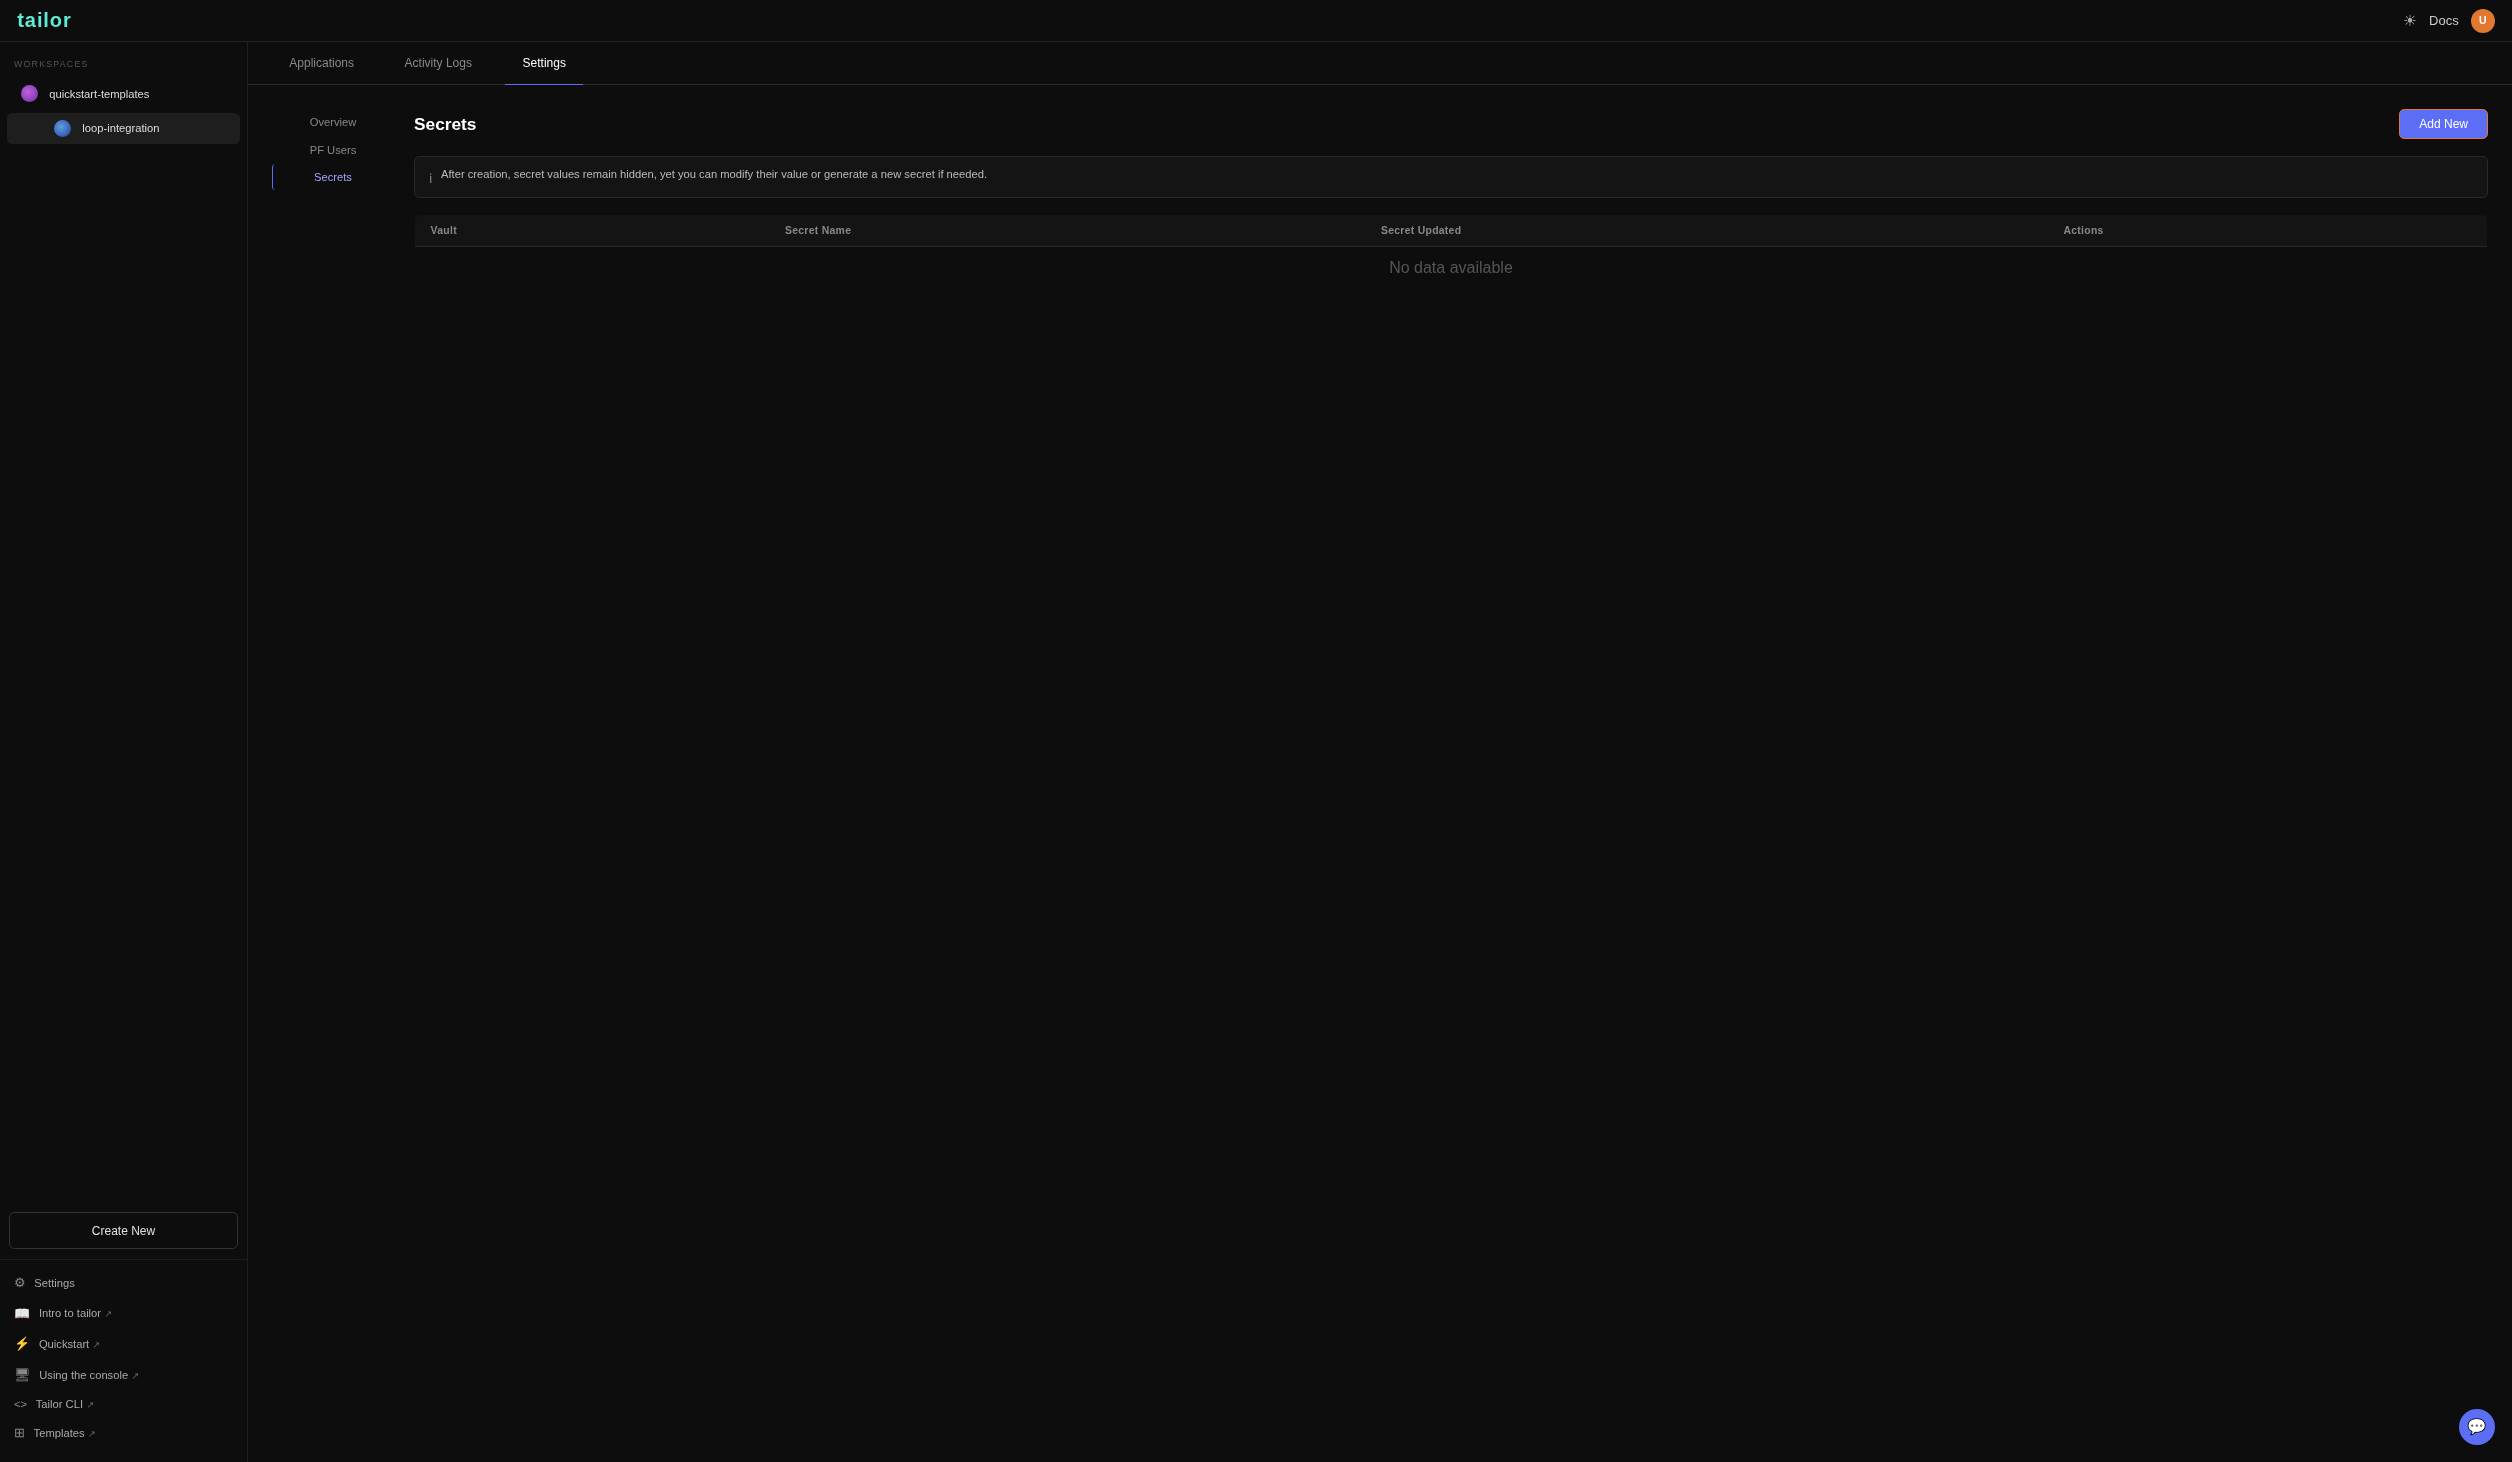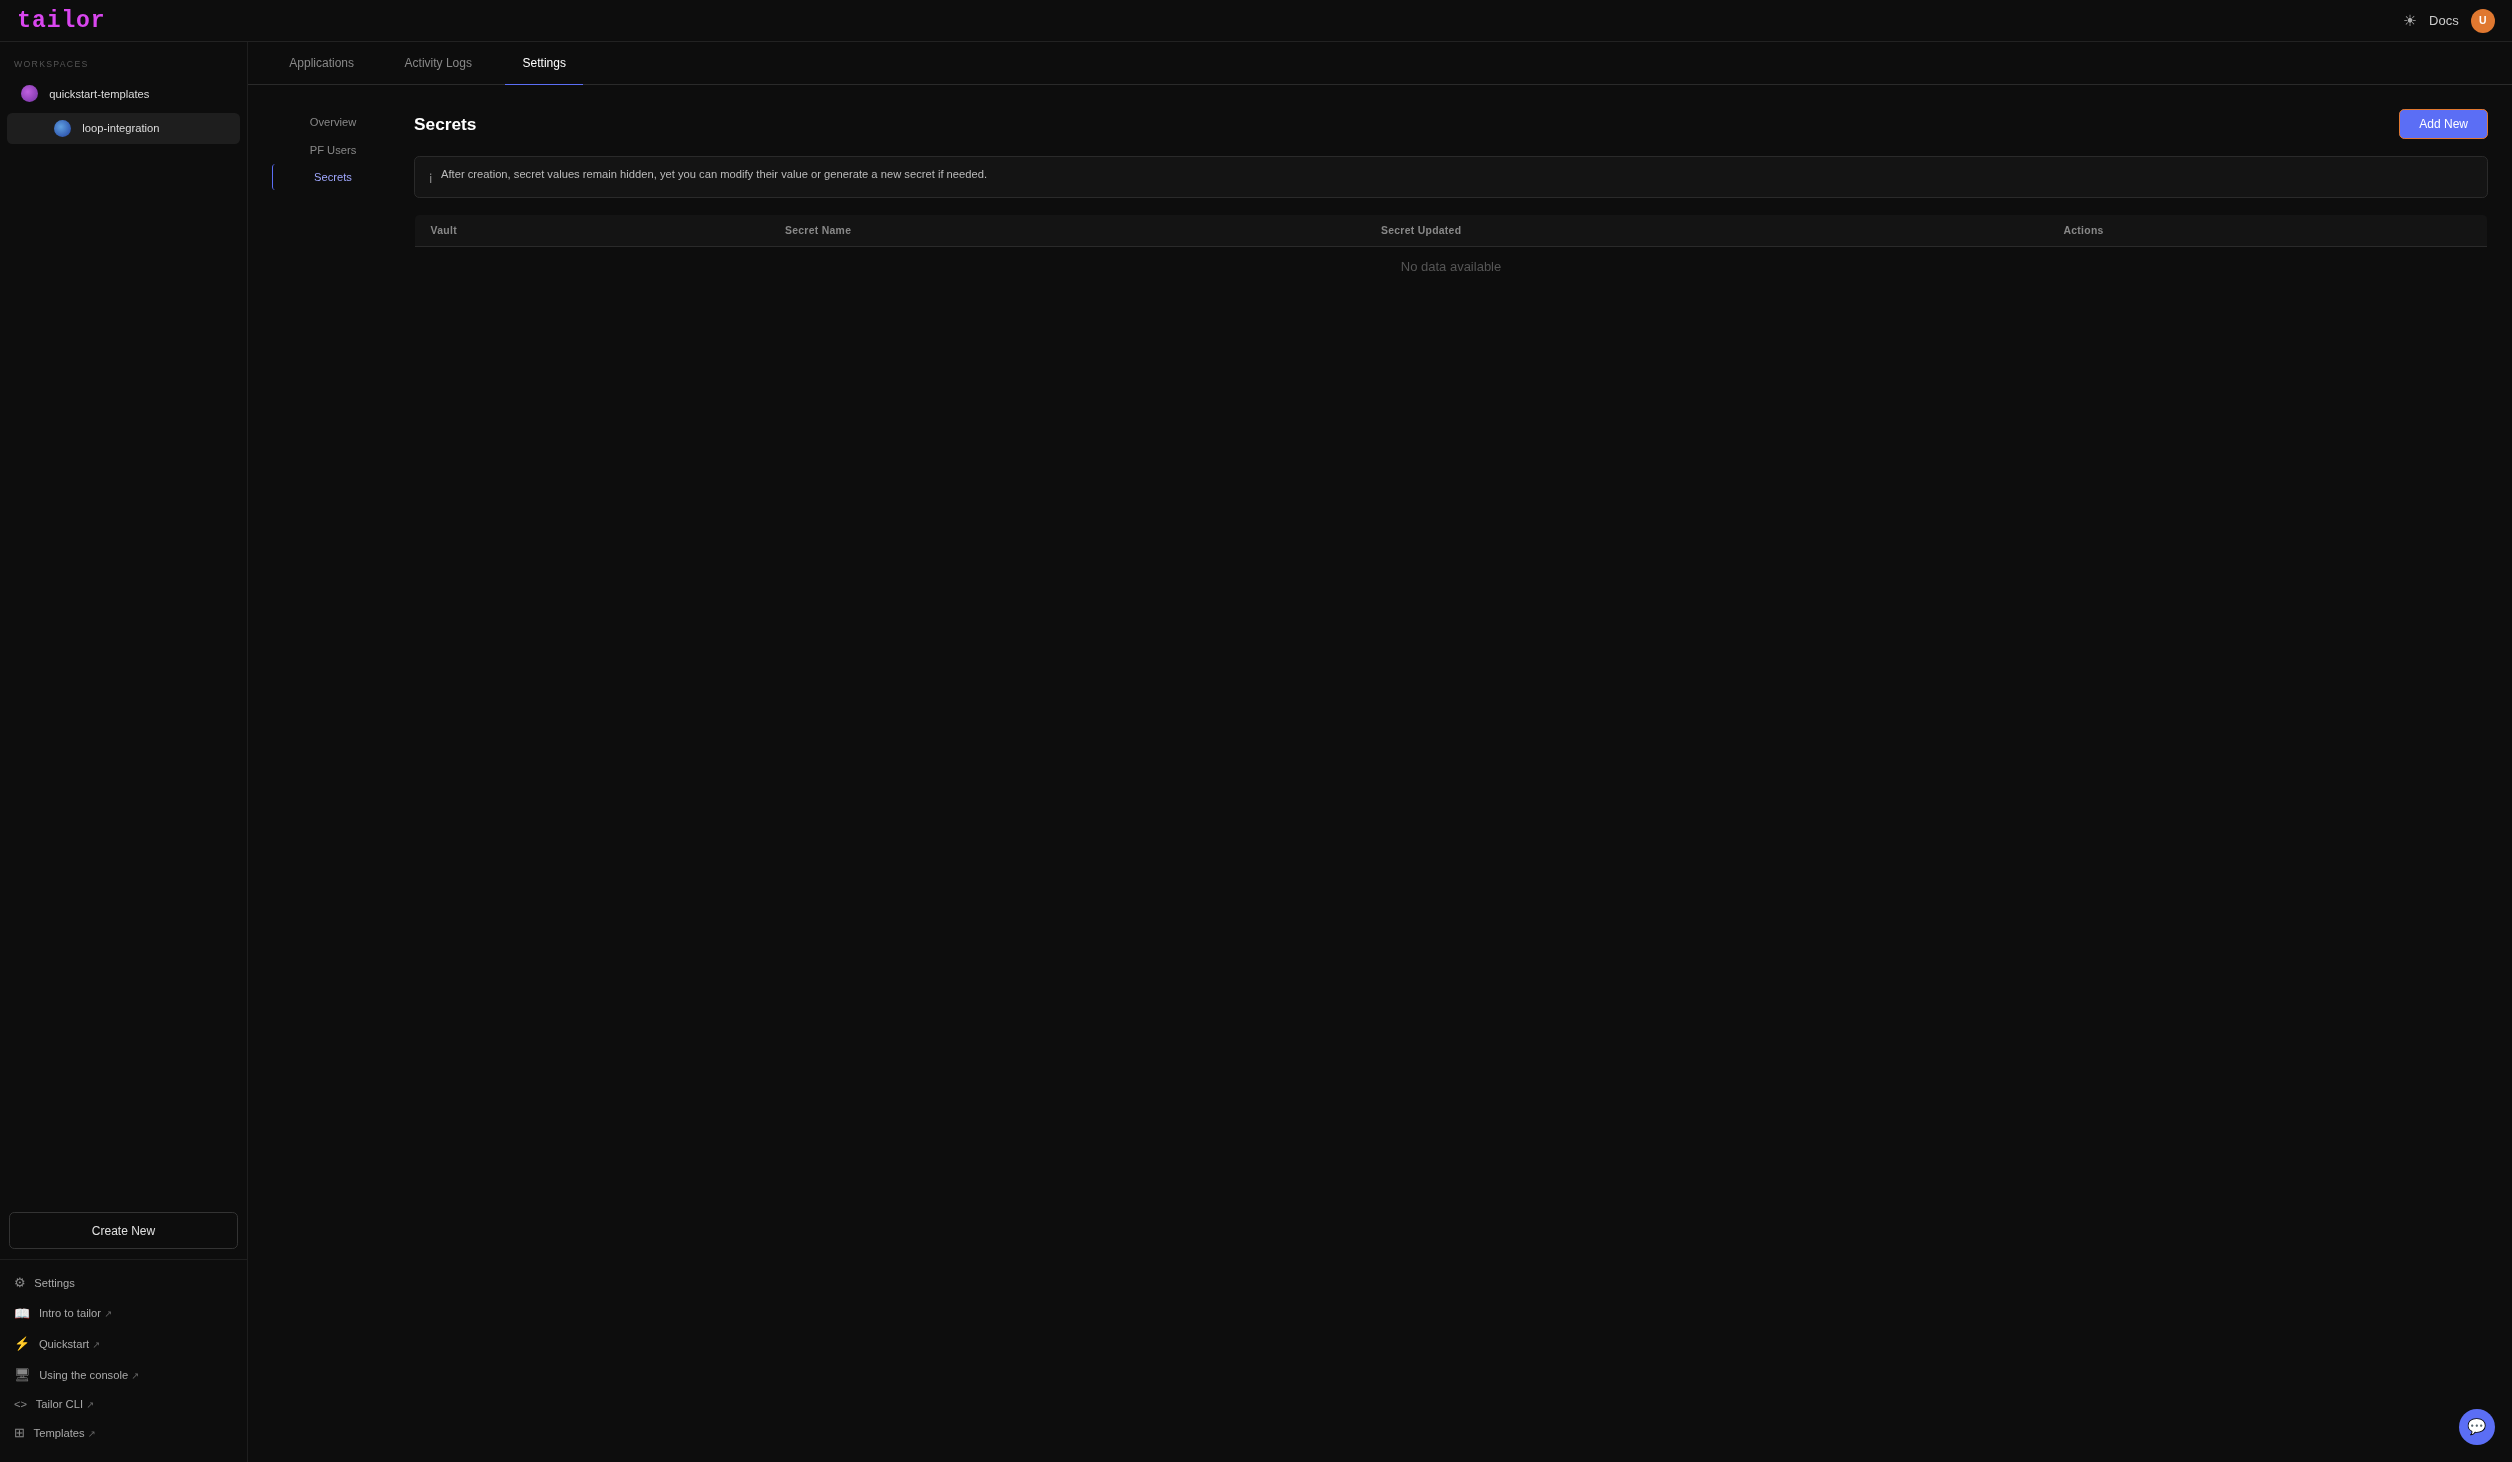--- a/index.html
+++ b/index.html
@@ -21,25 +21,24 @@
       border-bottom: 0.9px solid #222;
       height: 42px;
       display: flex;
       align-items: center;
       justify-content: space-between;
       padding: 0 17.3px;
       flex-shrink: 0;
     }
 
     .topbar-logo {
-      color: #d946ef;
-      font-size: 23px;
+      color: #5eead4;
+      font-size: 20px;
       font-weight: 700;
       letter-spacing: 0.9px;
-      font-family: Liberation Mono, monospace;
     }
 
     .topbar-right {
       display: flex;
       align-items: center;
       gap: 12px;
     }
 
     .topbar-theme-icon {
       color: #aaa;
@@ -295,21 +294,21 @@
       font-weight: 700;
       text-align: left;
       padding: 10.4px 15.6px;
       border-bottom: 0.9px solid #2a2a2a;
       letter-spacing: 0.3px;
     }
 
     .secrets-table td {
       padding: 12px 15.6px;
       color: #aaa;
-      font-size: 13px;
+      font-size: 16px;
       border-bottom: 0.9px solid #1e1e1e;
       text-align: center;
     }
 
     .no-data-row td {
       text-align: center;
       color: #555;
     }
 
     

